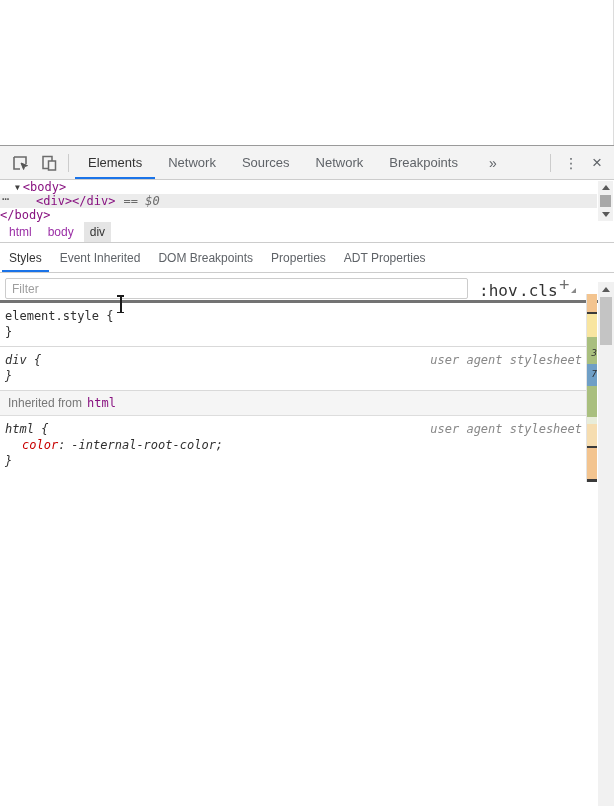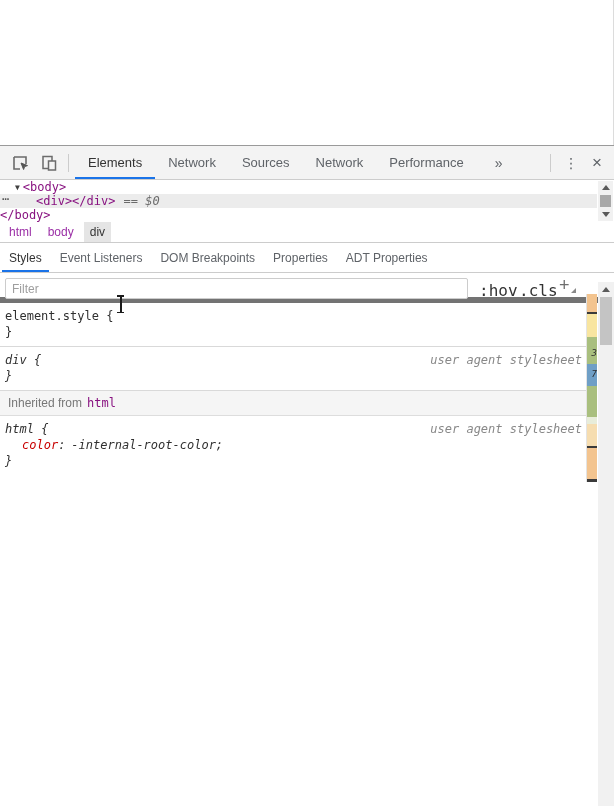--- a/index.html
+++ b/index.html
@@ -62,21 +62,21 @@
   .crumb.selected { background:#e5e5e5; color:#333; }
 
   
   .sidebar-tabs { height:30px; border-bottom:1px solid #ccc; display:flex; align-items:stretch;
     font-size:12px; color:#5f6368; background:#fff; flex:0 0 auto; }
   .stab { padding:0 9px; display:flex; align-items:center; position:relative; cursor:pointer; white-space:nowrap; }
   .stab.active { color:#333; }
   .stab.active::after { content:""; position:absolute; left:2px; right:2px; bottom:0; height:2px; background:#1a73e8; }
 
   
-  .filter-row { height:30px; border-bottom:6px solid #737373; position:relative; background:#fff; flex:0 0 auto;padding-left:17px; }
+  .filter-row { height:30px; border-bottom:3px solid #737373; position:relative; background:#fff; flex:0 0 auto;padding-left:17px; }
   .filter-input { position:absolute; left:5px; top:5px; width:463px; height:21px; border:1px solid #ccc;
     border-radius:2px; font-size:12px; padding:0 6px; color:#333; font-family:"Liberation Sans",sans-serif; outline:none; }
   .filter-input::placeholder { color:#9e9e9e; }
   .tgl { position:absolute; top:8px; font-family:"DejaVu Sans Mono",monospace; font-size:16px; color:#333; cursor:pointer; }
   .tgl-hov { left:479px; }
   .tgl-cls { left:519px; }
   .tgl-add { left:559px; top:2px; font-family:"Liberation Sans",sans-serif; font-size:18px; color:#6e6e6e; }
   .tgl-add::after { content:""; position:absolute; right:-6px; bottom:3px; width:0; height:0;
     border-left:5px solid transparent; border-bottom:5px solid #8a8a8a; }
 
@@ -133,21 +133,21 @@
           <rect x="3" y="2.5" width="9" height="12" fill="none" stroke="#6b6b6b" stroke-width="1.5"></rect>
           <rect x="8.5" y="7" width="7" height="9" fill="#f3f3f3" stroke="#6b6b6b" stroke-width="1.5"></rect>
         </svg>
       </div>
       <div class="vsep"></div>
       <div class="tabs">
         <div class="tab active">Elements</div>
         <div class="tab">Network</div>
         <div class="tab">Sources</div>
         <div class="tab">Network</div>
-        <div class="tab">Performance</div>
+        <div class="tab">Breakpoints</div>
       </div>
       <div class="more-tabs">»</div>
       <div class="right-controls">
         <div class="vsep2"></div>
         <div class="kebab">⋮</div>
         <div class="close-x">×</div>
       </div>
     </div>
 
     <div class="dom-tree">
@@ -166,21 +166,21 @@
     </div>
 
     <div class="breadcrumbs">
       <div class="crumb">html</div>
       <div class="crumb">body</div>
       <div class="crumb selected">div</div>
     </div>
 
     <div class="sidebar-tabs">
       <div class="stab active">Styles</div>
-      <div class="stab">Event Listeners</div>
+      <div class="stab">Event Inherited</div>
       <div class="stab">DOM Breakpoints</div>
       <div class="stab">Properties</div>
       <div class="stab">ADT Properties</div>
     </div>
 
     <div class="filter-row">
       <input class="filter-input" type="text" placeholder="Filter" style="">
       <div class="tgl tgl-hov">:hov</div>
       <div class="tgl tgl-cls">.cls</div>
       <div class="tgl tgl-add">+</div>

